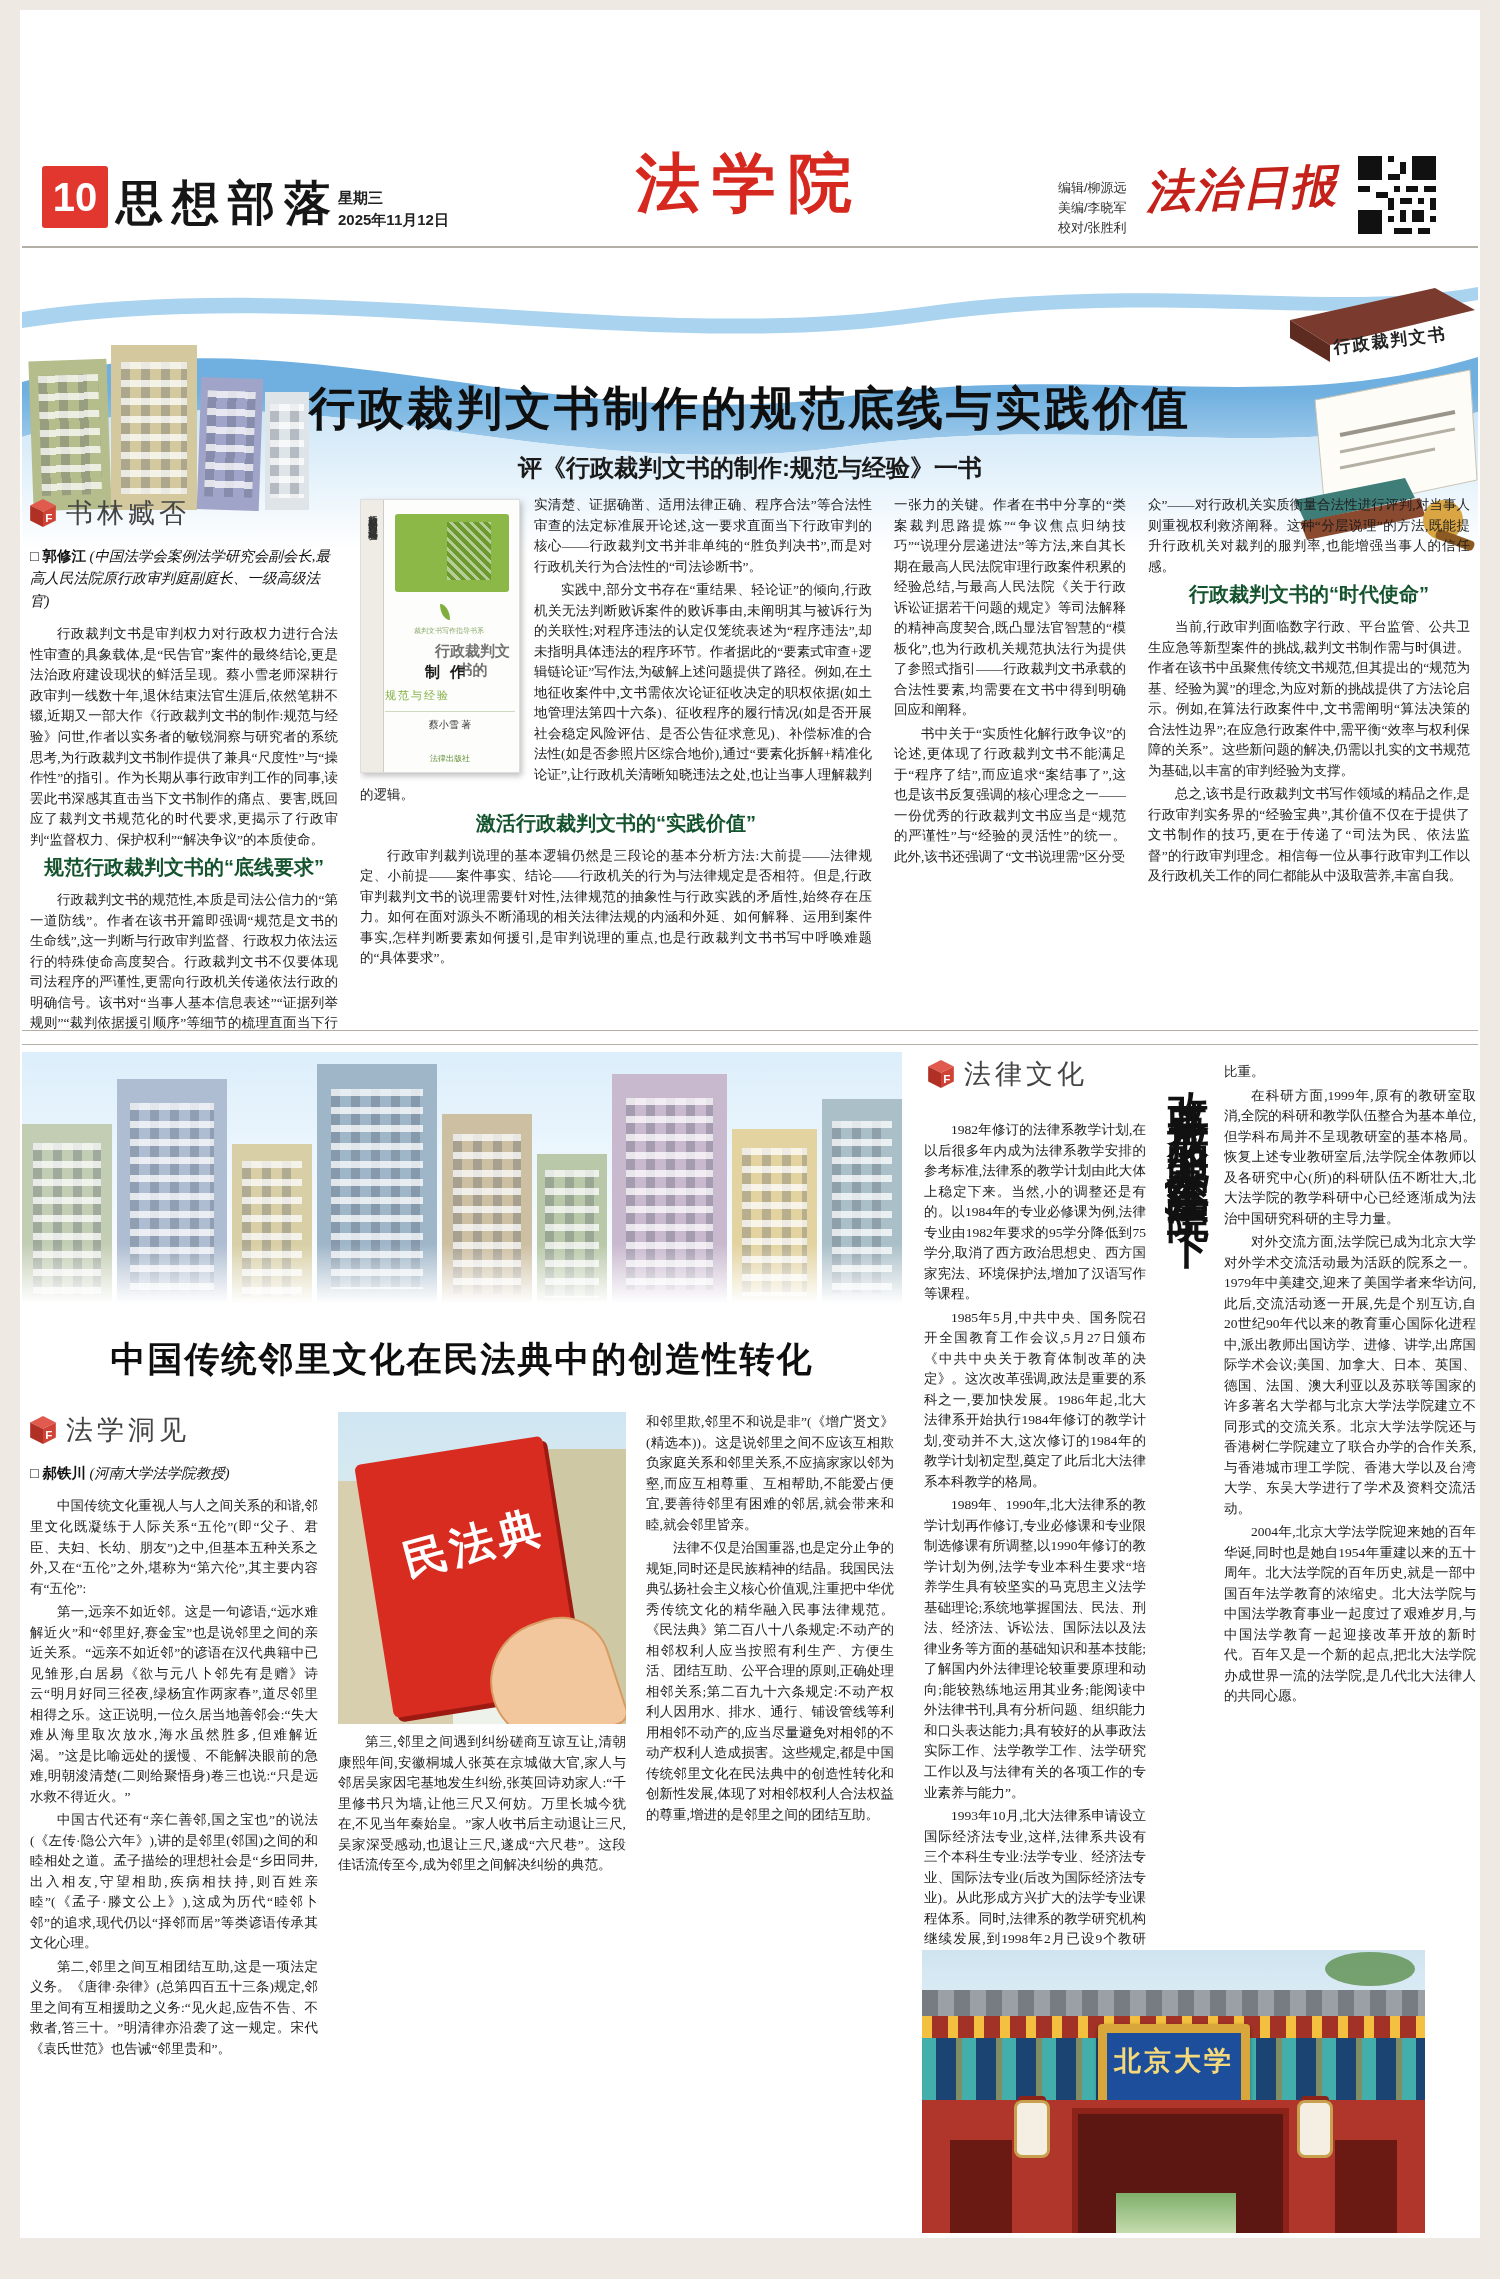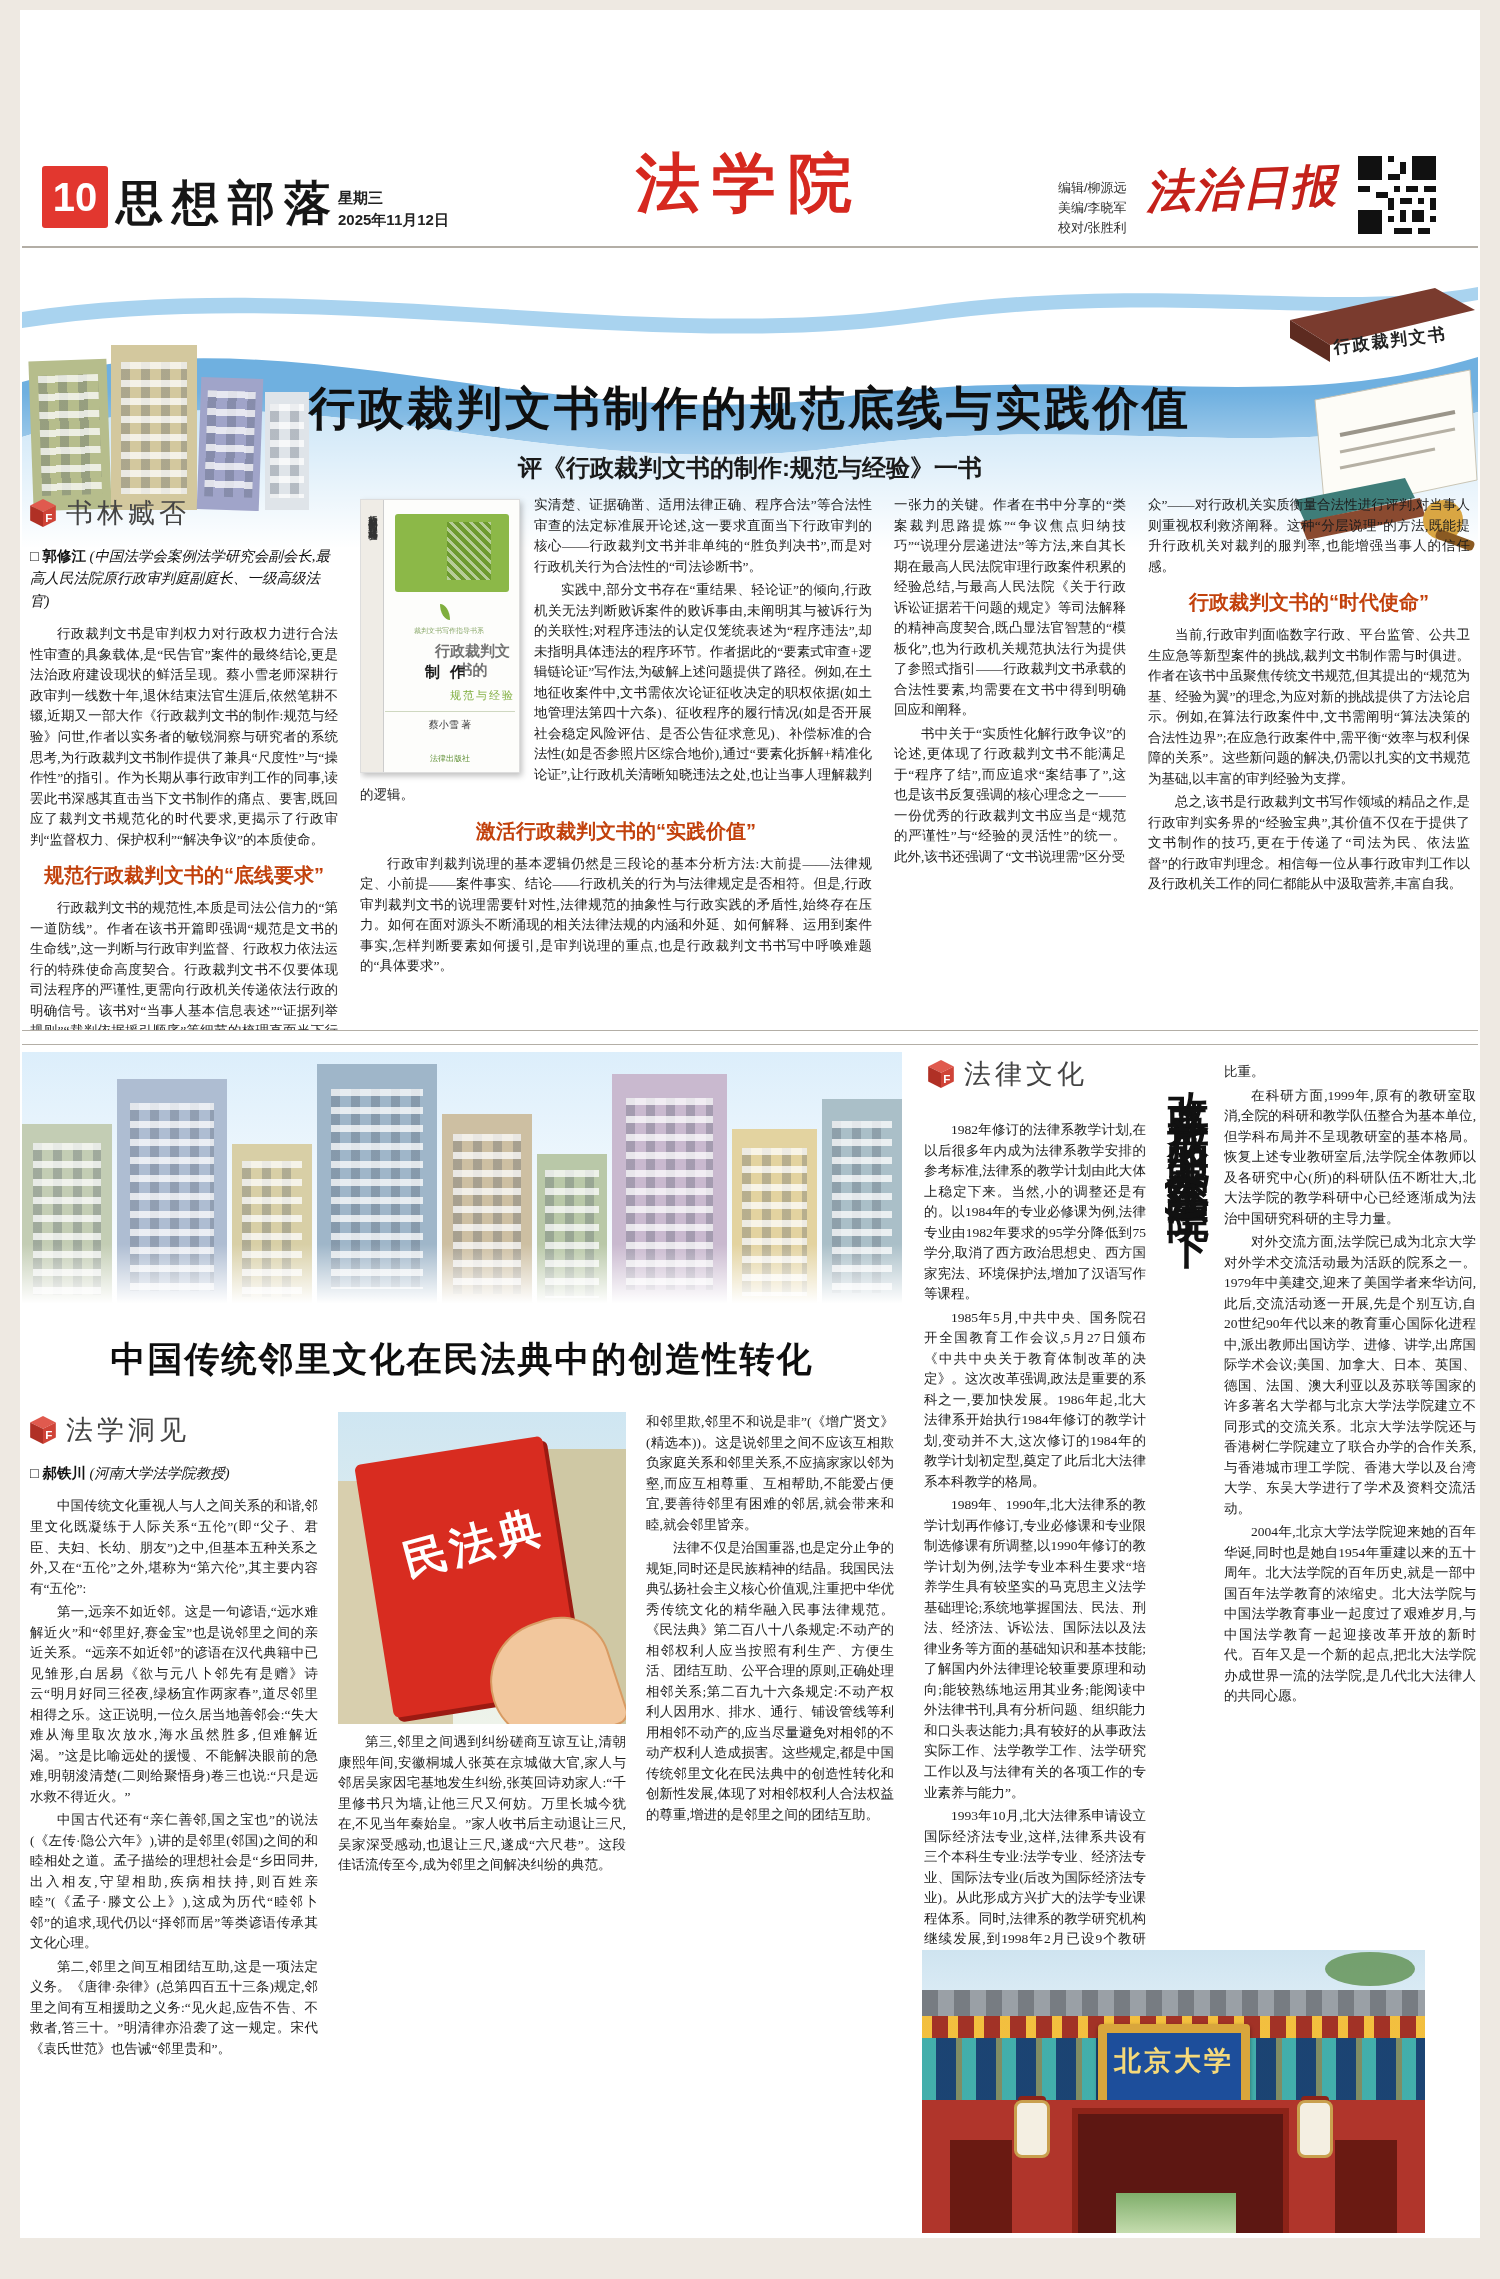--- a/index.html
+++ b/index.html
@@ -38,39 +38,39 @@
   
   .paper-label{position:absolute;left:48px;top:78px;width:132px;transform:rotate(-7deg);
     font-weight:bold;font-size:17px;color:#222;letter-spacing:2px;}
 
   
   .colrow{display:flex;}
   .col{overflow:hidden;}
   .col p{margin:0 0 3px;text-indent:2em;text-align:justify;font-size:13.5px;line-height:1.52;color:#1d1d1d;}
   .col p.noindent{text-indent:0;}
   .inhead{font-family:"Liberation Sans","DejaVu Sans",sans-serif;font-weight:bold;font-size:20px;
-    text-align:center;margin:12px 0 9px;color:#c2410c;}
+    text-align:center;margin:4px 0 9px;color:#14532d;}
   .seclabel{display:flex;align-items:center;gap:10px;font-family:"Liberation Sans",sans-serif;
     font-size:27px;color:#444;letter-spacing:4px;margin-bottom:14px;}
   .byline{font-weight:bold;font-size:14.5px;line-height:1.55;color:#111;margin-bottom:12px;}
   .byline .affil{font-weight:normal;font-style:italic;}
 
   
   .bookcover{float:left;width:158px;height:272px;margin:4px 14px 6px 0;position:relative;
     background:#fdfdfb;box-shadow:2px 3px 6px rgba(0,0,0,.25);border:1px solid #ddd;}
   .bookcover .spine{position:absolute;left:0;top:0;width:22px;height:100%;background:#efece6;border-right:1px solid #ccc;}
   .bookcover .spine span{writing-mode:vertical-rl;font-size:9px;font-weight:bold;color:#333;margin:8px 0 0 5px;display:block;letter-spacing:1px;}
   .bookcover .greenblock{position:absolute;left:34px;top:14px;right:10px;height:78px;background:#8cb848;border-radius:3px;}
   .bookcover .woodcut{position:absolute;right:18px;top:8px;width:44px;height:58px;background:#6d9a2f;
     background-image:repeating-linear-gradient(45deg,rgba(255,255,255,.5) 0 3px,rgba(0,0,0,0) 3px 7px);}
   .bookcover .leaf{position:absolute;left:50%;top:104px;width:10px;height:16px;background:#7fae3d;border-radius:0 100% 0 100%;}
   .bookcover .series{position:absolute;left:24px;top:126px;right:6px;text-align:center;font-size:7px;color:#8aa86a;}
   .bookcover .t1{position:absolute;left:28px;top:142px;right:4px;text-align:center;font-weight:bold;font-size:15px;color:#737373;padding-left:41px;}
   .bookcover .t2{position:absolute;left:24px;top:163px;right:4px;text-align:center;font-weight:bold;font-size:15px;letter-spacing:10px;color:#1c1c1c;}
-  .bookcover .sub{position:absolute;left:24px;top:188px;right:4px;text-align:right;font-size:11px;color:#7fae3d;letter-spacing:2px;border-bottom:1px solid #cfd8c0;padding-bottom:8px;padding-left:40px;}
+  .bookcover .sub{position:absolute;left:24px;top:188px;right:4px;text-align:left;font-size:11px;color:#7fae3d;letter-spacing:2px;border-bottom:1px solid #cfd8c0;padding-bottom:8px;}
   .bookcover .auth{position:absolute;left:24px;top:218px;right:4px;text-align:center;font-size:10px;color:#333;}
   .bookcover .pub{position:absolute;left:24px;bottom:8px;right:4px;text-align:center;font-size:8px;color:#5e8f33;}
 
   
   .skyline{left:22px;top:1052px;width:880px;height:262px;overflow:hidden;
     background:linear-gradient(180deg,#dceefb 0%,#eef7fd 45%,#ffffff 100%);}
   .skyfade{position:absolute;left:0;bottom:0;width:100%;height:70px;
     background:linear-gradient(180deg,rgba(255,255,255,0),#ffffff 85%);}
 
   .a2title{left:30px;top:1336px;width:864px;text-align:center;font-weight:bold;font-size:35px;

